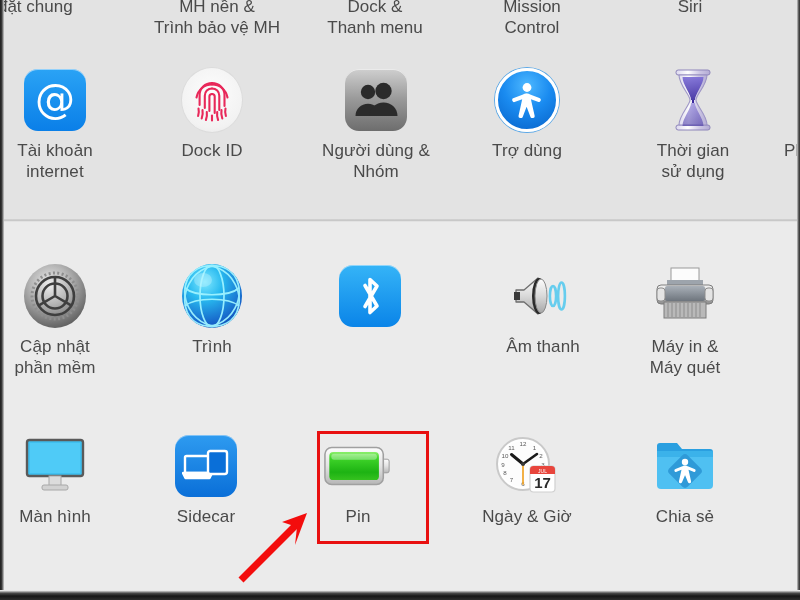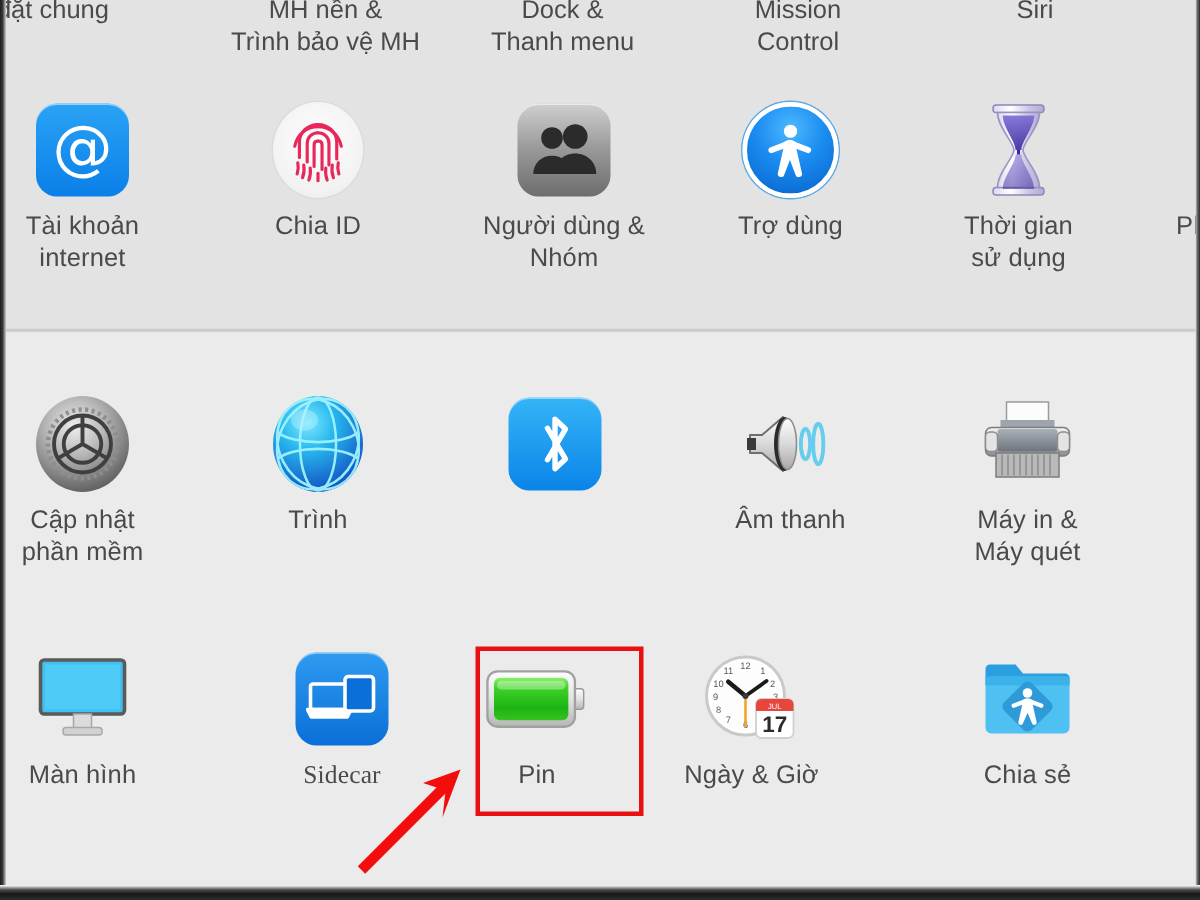--- a/index.html
+++ b/index.html
@@ -198,21 +198,21 @@
                 <path d="M33.5 31.5c-.6 2.5-.4 5 .4 7.5"></path>
                 <path d="M10.5 33c.5 3 .2 5.8-.8 8.5"></path>
                 <path d="M29.5 33c-.5 3-.2 5.8.8 8.5"></path>
                 <path d="M14.8 35c.4 3 .1 5.6-.9 8"></path>
                 <path d="M25.2 35c-.4 3-.1 5.6.9 8"></path>
                 <path d="M20 38.5v5"></path>
               </g>
             </svg>
           </div>
         </div>
-        <div class="label">Chia ID</div>
+        <div class="label">Dock ID</div>
       </div>
 
       <div class="cell" style="left:297px;">
         <div class="icon-wrap">
           <div class="sq ic-users">
             <svg width="48" height="36" viewBox="0 0 48 36">
               <g fill="#2b2b2b">
                 <circle cx="16" cy="10" r="7.2"></circle>
                 <path d="M3.5 34c0-7.2 5.6-12.2 12.5-12.2S28.5 26.8 28.5 34z"></path>
                 <circle cx="31.5" cy="9" r="8.2"></circle>
@@ -232,21 +232,21 @@
               <g fill="#fff">
                 <circle cx="17" cy="5.5" r="4.4"></circle>
                 <path d="M17 11.2c-2 0-3 .9-4.6 1.6l-8.6 3.3a2 2 0 1 0 1.4 3.7l7-2.6-3.6 16.2a2.2 2.2 0 0 0 4.3 1l3.6-9.5h.2l3.6 9.5a2.2 2.2 0 0 0 4.3-1l-3.7-16.2 7 2.6a2 2 0 1 0 1.5-3.7l-8.6-3.3c-1.6-.7-2.6-1.6-4.6-1.6z"></path>
               </g>
             </svg>
           </div>
         </div>
         <div class="label">Trợ dùng</div>
       </div>
 
-      <div class="cell" style="left:600px;">
+      <div class="cell" style="left:614px;">
         <div class="icon-wrap">
           <div class="ic-hour">
             <svg width="50" height="64" viewBox="0 0 50 64">
               <defs>
                 <linearGradient id="glassg" x1="0" y1="0" x2="1" y2="0">
                   <stop offset="0" stop-color="#dcd8ee"></stop>
                   <stop offset=".35" stop-color="#ffffff"></stop>
                   <stop offset=".7" stop-color="#ccc6e4"></stop>
                   <stop offset="1" stop-color="#b3abd4"></stop>
                 </linearGradient>
@@ -319,21 +319,21 @@
       <div class="cell" style="left:291px;">
         <div class="icon-wrap">
           <div class="sq ic-bt">
             <svg width="30" height="44" viewBox="0 0 30 44">
               <path d="M10 11.5 22 32 15 38.5V5.5L22 12 10 32.5" fill="none" stroke="#fff" stroke-width="3.6" stroke-linejoin="round" stroke-linecap="round"></path>
             </svg>
           </div>
         </div>
       </div>
 
-      <div class="cell" style="left:448px;">
+      <div class="cell" style="left:464px;">
         <div class="icon-wrap">
           <div class="ic-sound">
             <svg width="66" height="56" viewBox="0 0 66 56">
               <defs>
                 <linearGradient id="spk" x1="0" y1="0" x2="0" y2="1">
                   <stop offset="0" stop-color="#fdfdfd"></stop>
                     <stop offset=".5" stop-color="#d9d9d9"></stop>
                     <stop offset="1" stop-color="#a8a8a8"></stop>
                 </linearGradient>
               </defs>
@@ -392,21 +392,21 @@
               <rect x="4" y="3" width="56" height="36" rx="2.5" fill="#3fc0f0" stroke="#5a5a5a" stroke-width="2.4"></rect>
               <rect x="7" y="6" width="50" height="30" fill="#4fcbf7"></rect>
               <rect x="26" y="39" width="12" height="10" fill="#dcdcdc" stroke="#a8a8a8" stroke-width="1"></rect>
               <rect x="19" y="48" width="26" height="5" rx="2" fill="#d2d2d2" stroke="#a8a8a8" stroke-width="1"></rect>
             </svg>
           </div>
         </div>
         <div class="label">Màn hình</div>
       </div>
 
-      <div class="cell" style="left:149px;font-family:Liberation Serif, serif;">
+      <div class="cell" style="left:127px;">
         <div class="icon-wrap">
           <div class="sq ic-side">
             <svg width="48" height="36" viewBox="0 0 48 36">
               <g fill="none" stroke="#fff" stroke-width="2.4" stroke-linejoin="round">
                 <rect x="3" y="8" width="25" height="17" rx="1.6"></rect>
                 <path d="M1 25h29l-2.5 5H3.5z" fill="#fff"></path>
                 <rect x="26" y="3" width="19" height="23" rx="2.2" fill="#0a6fd8"></rect>
               </g>
             </svg>
           </div>
@@ -434,21 +434,21 @@
               <rect x="61" y="16" width="7" height="14" rx="2" fill="url(#battsh)" stroke="#9a9a9a" stroke-width="1"></rect>
               <rect x="2" y="4" width="60" height="38" rx="7" fill="url(#battsh)" stroke="#a0a0a0" stroke-width="1.6"></rect>
               <rect x="6.5" y="8.5" width="51" height="29" rx="4" fill="url(#greeng)"></rect>
               <rect x="8.5" y="10.5" width="47" height="6" rx="3" fill="#ffffff" opacity=".35"></rect>
             </svg>
           </div>
         </div>
         <div class="label">Pin</div>
       </div>
 
-      <div class="cell" style="left:422px;">
+      <div class="cell" style="left:448px;">
         <div class="icon-wrap">
           <div class="ic-clock">
             <svg width="66" height="62" viewBox="0 0 66 62">
               <circle cx="29" cy="29" r="26" fill="#ffffff" stroke="#c9c9c9" stroke-width="2"></circle>
               <circle cx="29" cy="29" r="23" fill="#fdfdfd"></circle>
               <g fill="#5a5a5a" font-family="Liberation Sans, sans-serif" font-size="6.2" text-anchor="middle">
                 <text x="29" y="11">12</text>
                   <text x="40.5" y="14.5">1</text>
                   <text x="47" y="23">2</text>
                 <text x="49" y="31.5">3</text>

